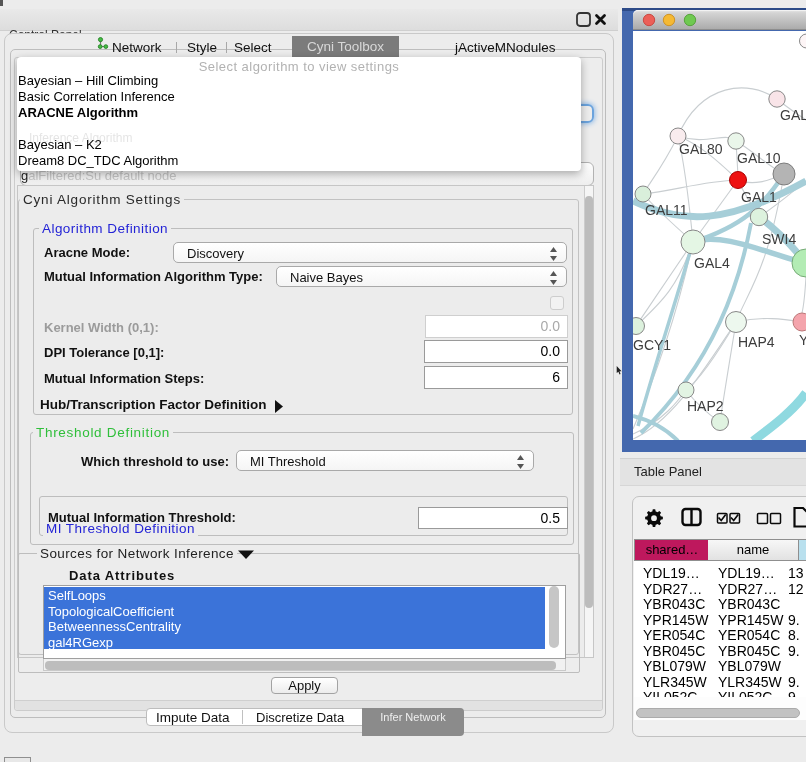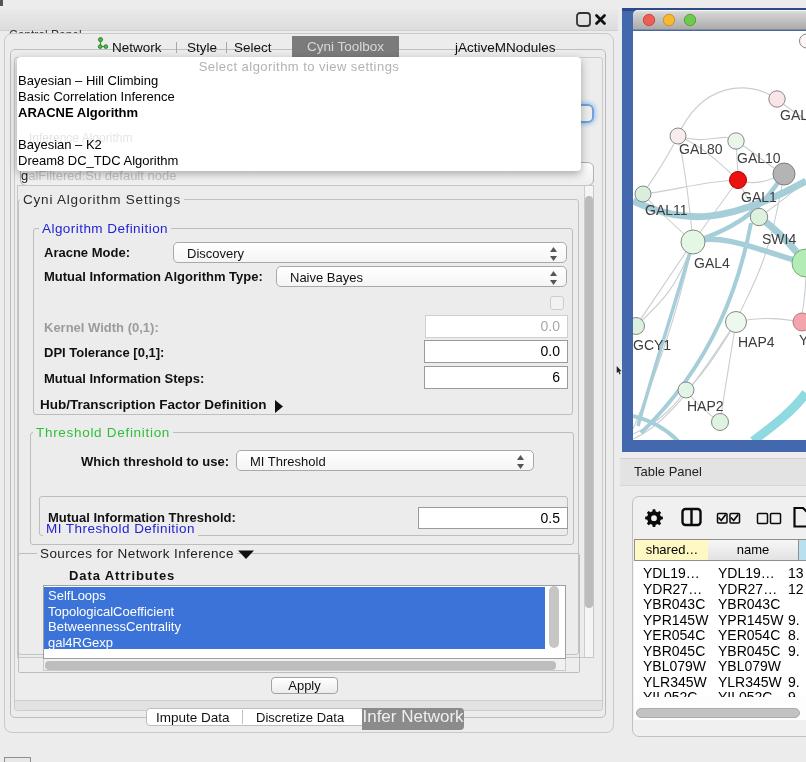--- a/index.html
+++ b/index.html
@@ -132,21 +132,21 @@
 
 <div class="abs" style="left:43px;top:659px;width:523px;height:12px;background:#f1f1f1;border:1px solid #c9c9c9;border-top:none;"></div>
 <div class="abs" style="left:45px;top:661px;width:511px;height:9px;background:#bdbdbd;border-radius:4px;"></div>
 
 <div class="abs" style="left:271px;top:677px;width:67px;height:17px;background:linear-gradient(#ffffff,#ececec);border:1px solid #a3a3a3;border-radius:4px;font-size:13px;color:#111;text-align:center;line-height:15px;">Apply</div>
 
 <div class="abs" style="left:146px;top:708px;width:318px;height:18px;background:#fff;border:1px solid #bdbdbd;border-radius:4px;"></div>
 <div class="abs" style="left:156px;top:710px;font-size:13.5px;color:#111;">Impute Data</div>
 <div class="abs" style="left:242px;top:710px;width:1px;height:14px;background:#c0c0c0;"></div>
 <div class="abs" style="left:256px;top:710px;font-size:13px;color:#111;">Discretize Data</div>
-<div class="abs" style="left:362px;top:708px;width:102px;height:22px;background:#8b8b8b;border-radius:0 4px 4px 0;color:#efefef;font-size:17px;text-align:center;line-height:18px;">Infer Network</div>
+<div class="abs" style="left:362px;top:708px;width:102px;height:28px;background:#8b8b8b;border-radius:0 4px 4px 0;color:#efefef;font-size:11px;text-align:center;line-height:18px;">Infer Network</div>
 
 <svg class="abs" style="left:616px;top:366px;" width="7" height="10" viewBox="0 0 10 14">
       <path d="M1 0 L1 10 L3.5 8 L5 12 L6.5 11.3 L5 7.5 L8 7.3 Z" fill="#222"></path>
     </svg>
 
 <div class="abs" style="left:4px;top:757px;width:27px;height:8px;background:#e8e8e8;border:1.5px solid #8f8f8f;"></div>
 
 <div class="abs" style="left:17px;top:57px;width:564px;height:114px;background:#fff;border-radius:4px;box-shadow:0 3px 9px rgba(0,0,0,0.32);"></div>
 <div class="abs" style="left:17px;top:59px;width:564px;text-align:center;font-size:13px;letter-spacing:0.45px;color:#b2b2b2;">Select algorithm to view settings</div>
 <div class="pitem" style="top:73px;">Bayesian – Hill Climbing</div>
@@ -255,21 +255,21 @@
     <rect x="86" y="7.5" width="9.5" height="9.5" rx="1" stroke-width="1.5"></rect>
     <rect x="113.5" y="7.5" width="10" height="10" rx="1" stroke-width="1.5"></rect>
     <rect x="126.5" y="7.5" width="10" height="10" rx="1" stroke-width="1.5"></rect>
     <path d="M150.5 2 h8.5 l4.5 4.5 v14 h-13 Z" stroke-width="2.2"></path>
   </g>
   <path d="M74.5 11.5 l2.7 3 l4.5-6" stroke="#0a0a0a" stroke-width="1.7" fill="none"></path>
   <path d="M87 11.5 l2.7 3 l4.5-6" stroke="#0a0a0a" stroke-width="1.7" fill="none"></path>
 </svg>
 
 <div class="abs" style="left:634px;top:539px;width:172px;height:181px;background:#fff;overflow:hidden;">
-  <div style="position:absolute;left:0;top:0;width:76px;height:22px;background:#fef9c3;border:1px solid #8f8f8f;font-size:13px;text-align:center;line-height:20px;">shared…</div>
+  <div style="position:absolute;left:0;top:0;width:76px;height:22px;background:#be185d;border:1px solid #8f8f8f;font-size:13px;text-align:center;line-height:20px;">shared…</div>
   <div style="position:absolute;left:74px;top:0;width:91px;height:22px;background:linear-gradient(#f7f7f7,#e2e2e2);border:1px solid #8f8f8f;border-left:none;font-size:13px;text-align:center;line-height:20px;">name</div>
   <div style="position:absolute;left:165px;top:0;width:20px;height:22px;background:#b9e0ee;border:1px solid #8f8f8f;border-left:none;"></div>
   <div style="position:absolute;left:9px;top:27px;font-size:14px;color:#000;line-height:15.5px;white-space:pre;">YDL19…
 YDR27…
 YBR043C
 YPR145W
 YER054C
 YBR045C
 YBL079W
 YLR345W

